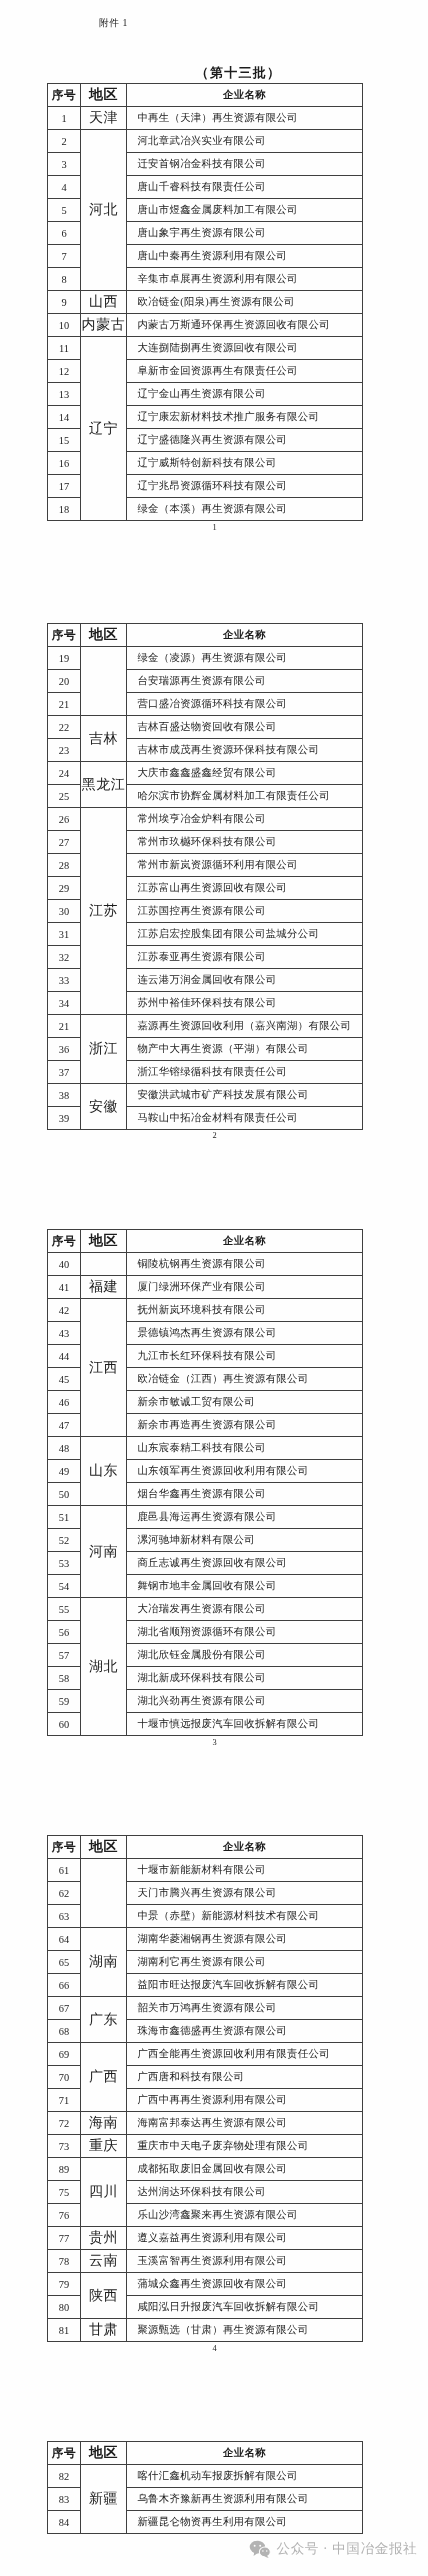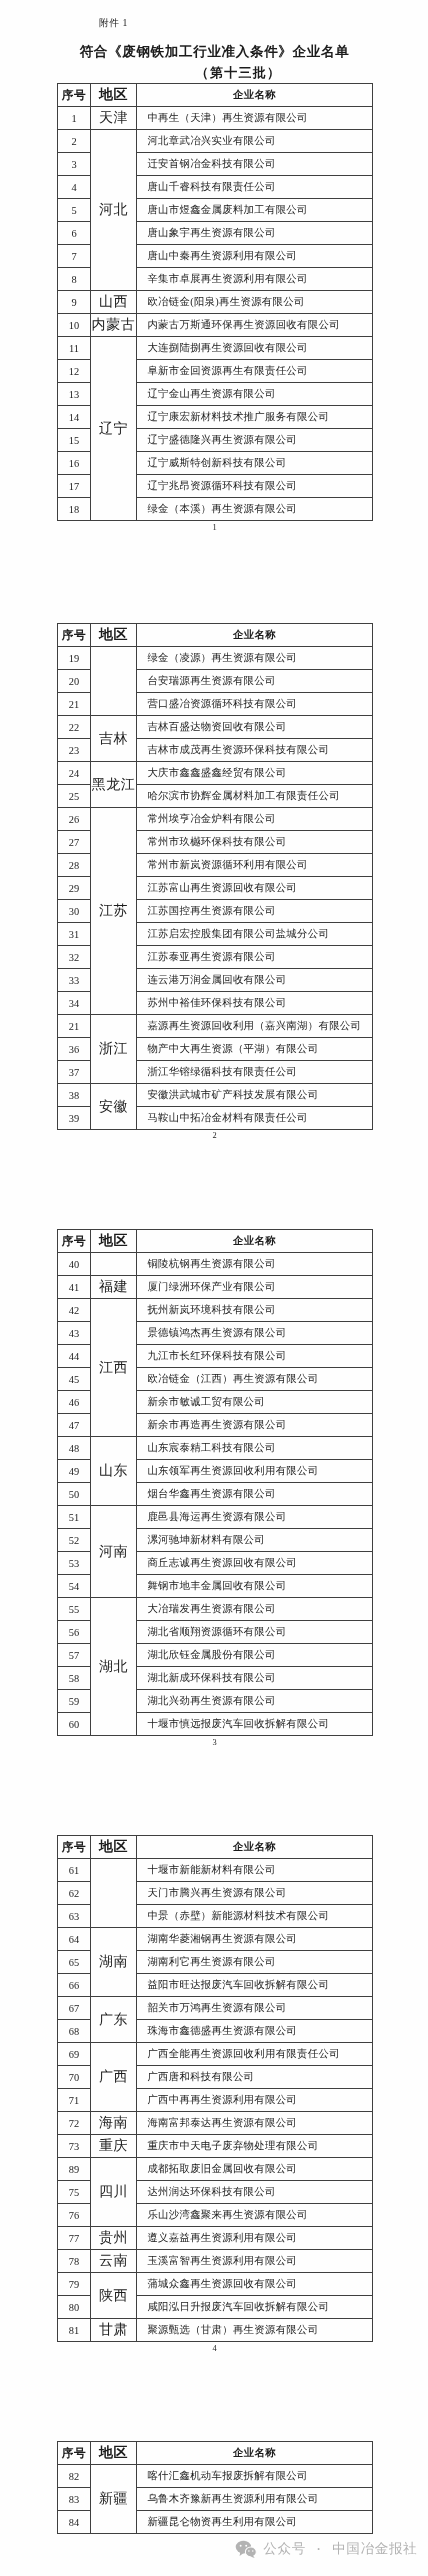--- a/index.html
+++ b/index.html
@@ -30,21 +30,21 @@
   }
   .title-2 {
     position:absolute;
     left:0; top:64px; width:429px;
     text-align:center;
     font-size:13px;
     font-weight:bold;
     letter-spacing:1.3px;
     padding-left:48px;
   }
-  .table-block { position:absolute; left:57px; width:316px; }
+  .table-block { position:absolute; left:47px; width:316px; }
   table {
     border-collapse:collapse;
     table-layout:fixed;
     width:316px;
     background:#fefefe;
   }
   th, td { border:0.6px solid #3f3f3f; overflow:hidden; }
   th {
     height:23px;
     font-size:11.7px;
@@ -64,32 +64,31 @@
     color:#222;
   }
   .footer {
     position:absolute;
     top:2540px; right:11.7px;
     display:flex;
     align-items:center;
     gap:5.8px;
     color:#b3b3b3;
     font-size:13.6px;
-    font-family:Liberation Mono, monospace;
+    font-family:Liberation Serif, serif;
     letter-spacing:0.6px;
   }
   .wechat-icon { display:inline-block; line-height:0; }
 </style>
 </head>
 <body>
 
 <div id="page">
 
   <div class="attachment">附件 1</div>
-  <div class="title-1">符合《废钢铁加工行业准入条件》企业名单</div>
   <div class="title-2">（第十三批）</div>
 
   <div class="table-block" style="top:83px">
     <table>
       <thead>
         <tr>
           <th class="c-no">序号</th>
           <th class="c-region">地区</th>
           <th class="c-name" style="text-align:center;padding-left:0">企业名称</th>
         </tr>

